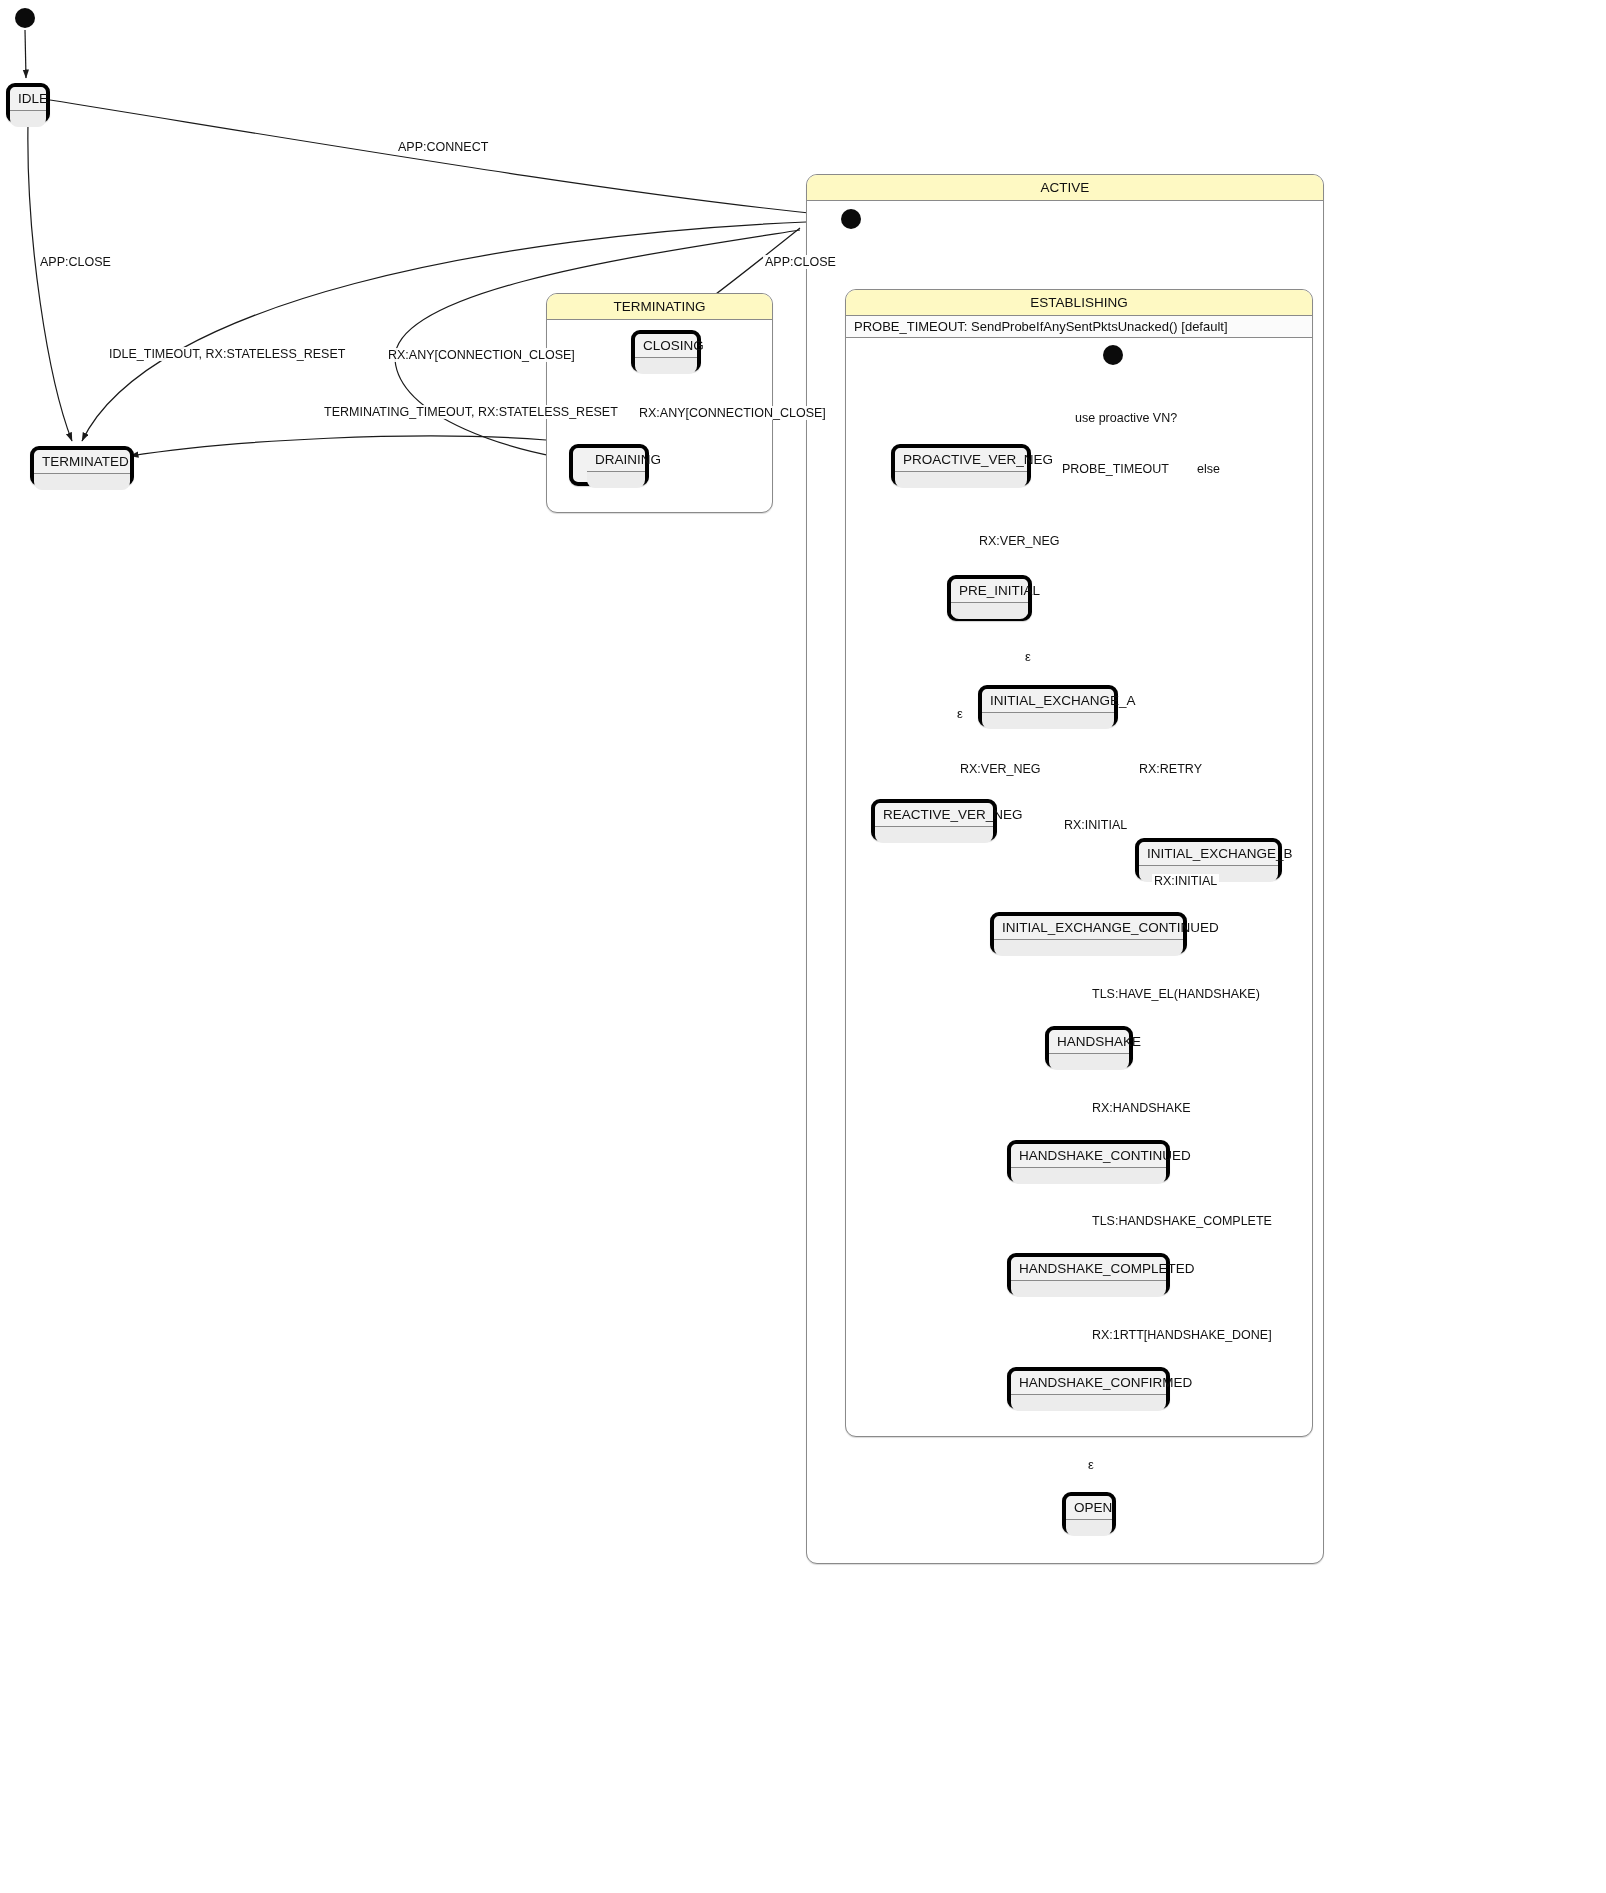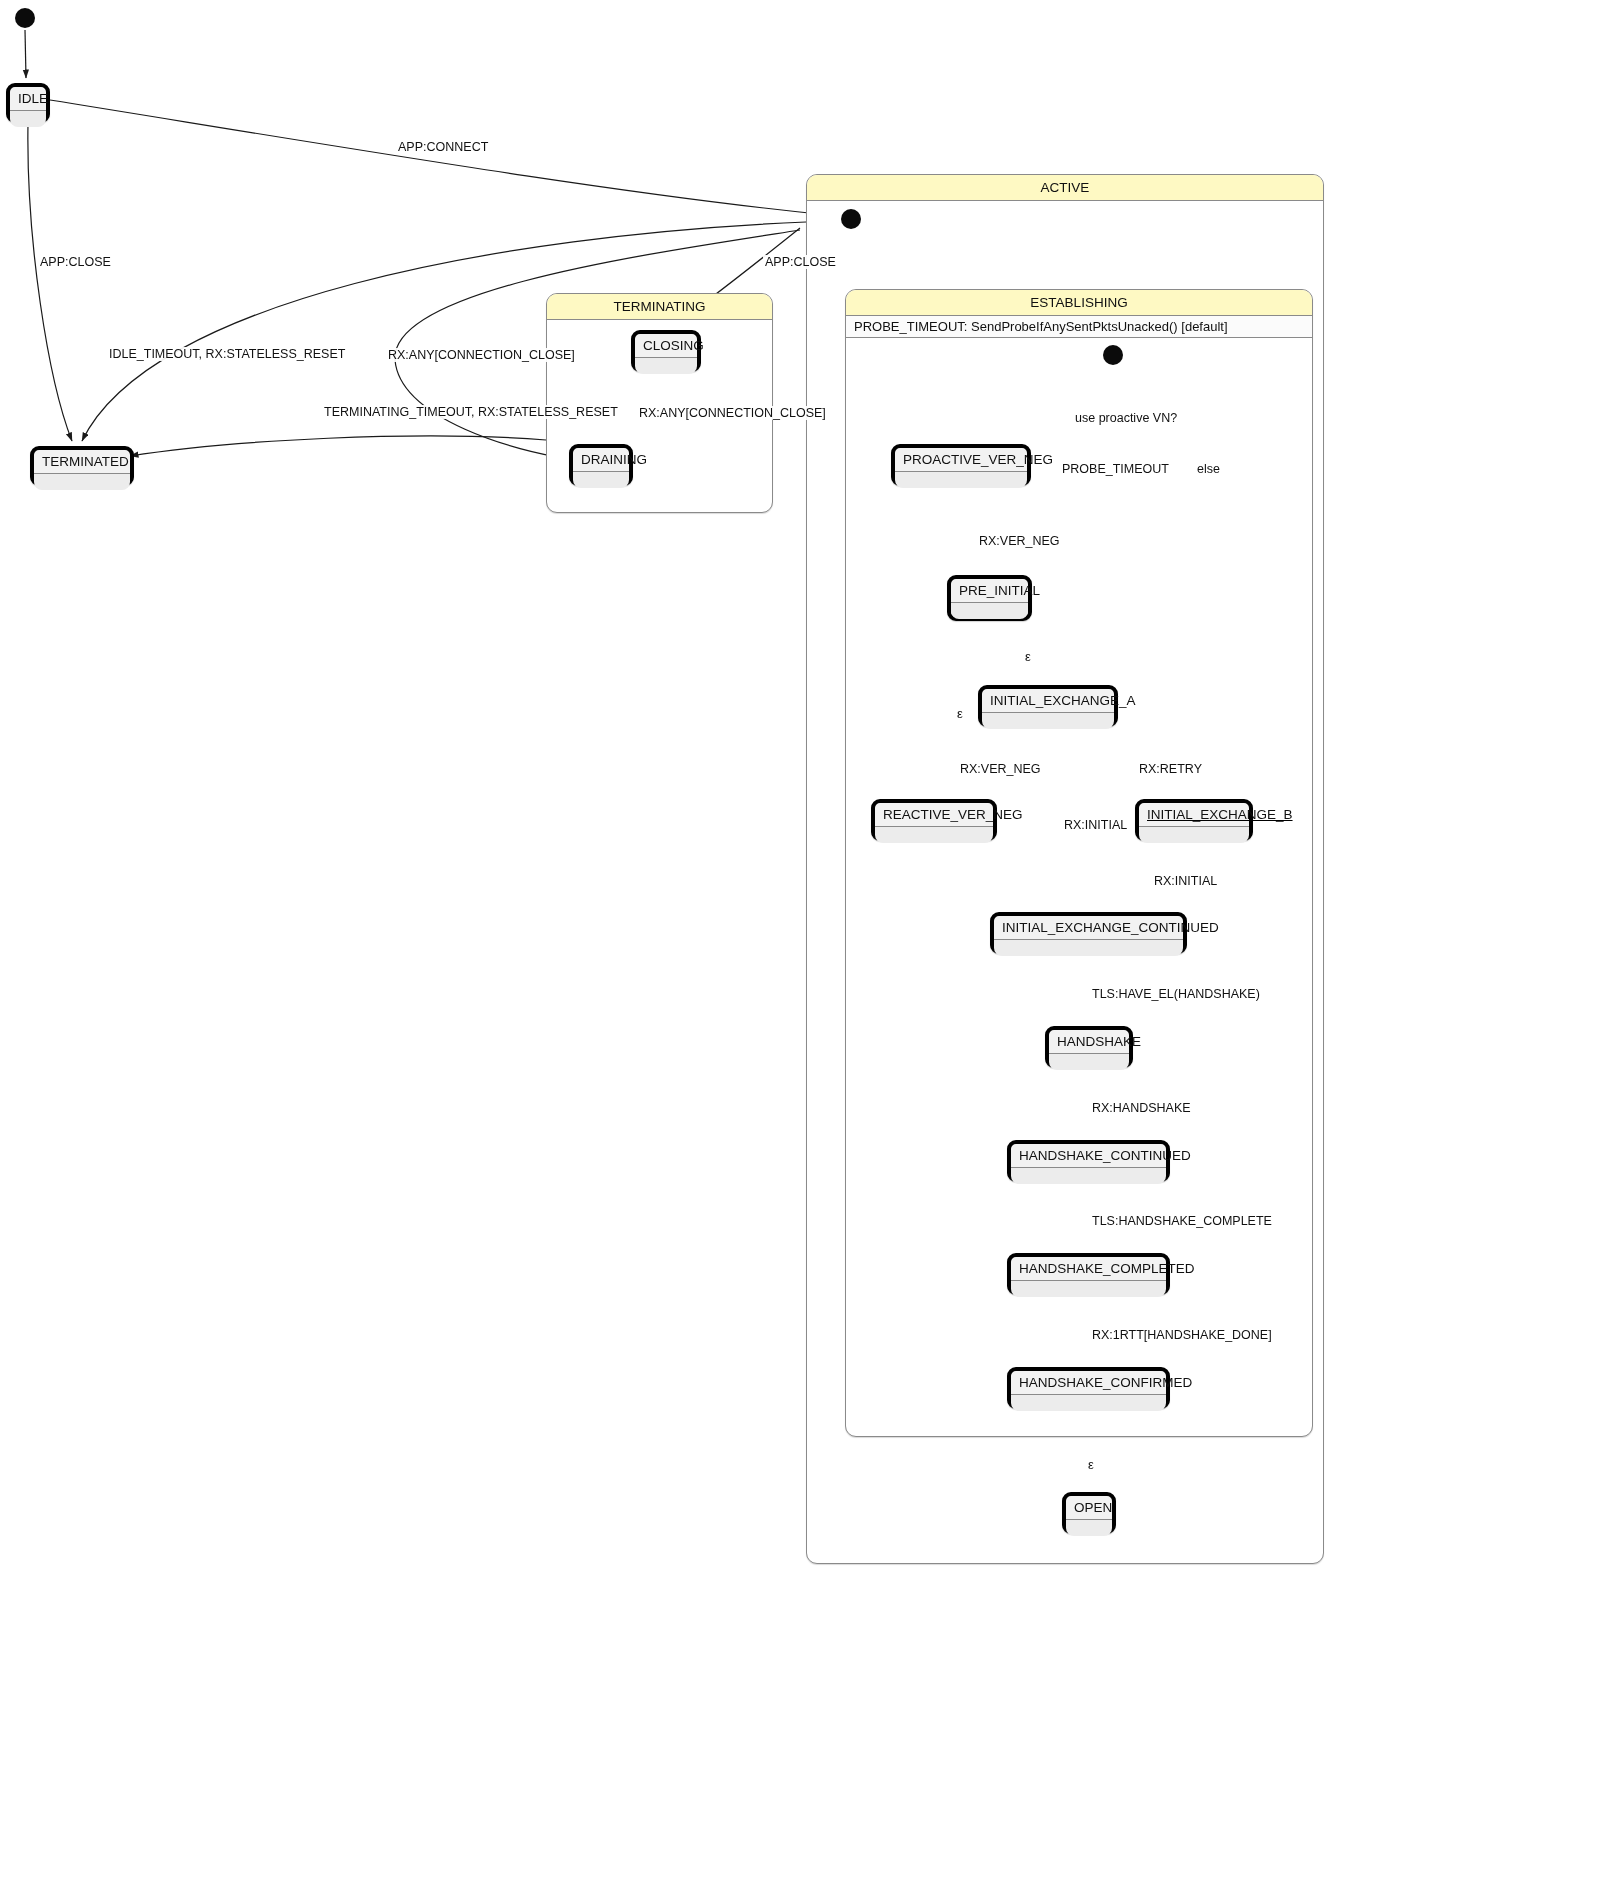--- a/index.html
+++ b/index.html
@@ -188,21 +188,21 @@
   <div class="state" style="left:30px; top:446px; width:104px; height:40px;">
     <div class="title">TERMINATED</div>
     <div class="body"></div>
   </div>
 
   <div class="state" style="left:631px; top:330px; width:70px; height:42px;">
     <div class="title">CLOSING</div>
     <div class="body"></div>
   </div>
 
-  <div class="state" style="left:569px; top:444px; width:64px; height:42px;">
+  <div class="state" style="left:569px; top:444px; width:80px; height:42px;padding-left:14px;">
     <div class="title">DRAINING</div>
     <div class="body"></div>
   </div>
 
   <div class="state" style="left:891px; top:444px; width:140px; height:42px;">
     <div class="title">PROACTIVE_VER_NEG</div>
     <div class="body"></div>
   </div>
 
   <div class="state" style="left:947px; top:575px; width:85px; height:46px;">
@@ -213,21 +213,21 @@
   <div class="state" style="left:978px; top:685px; width:140px; height:42px;">
     <div class="title">INITIAL_EXCHANGE_A</div>
     <div class="body"></div>
   </div>
 
   <div class="state" style="left:871px; top:799px; width:126px; height:42px;">
     <div class="title">REACTIVE_VER_NEG</div>
     <div class="body"></div>
   </div>
 
-  <div class="state" style="left:1135px; top:799px; width:118px; height:42px;text-decoration:underline;">
+  <div class="state" style="left:1135px; top:838px; width:147px; height:42px;">
     <div class="title">INITIAL_EXCHANGE_B</div>
     <div class="body"></div>
   </div>
 
   <div class="state" style="left:990px; top:912px; width:197px; height:42px;">
     <div class="title">INITIAL_EXCHANGE_CONTINUED</div>
     <div class="body"></div>
   </div>
 
   <div class="state" style="left:1045px; top:1026px; width:88px; height:42px;">

